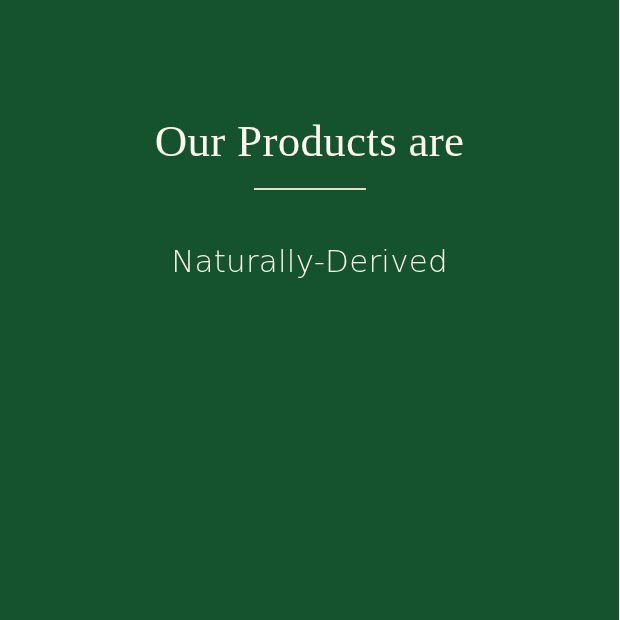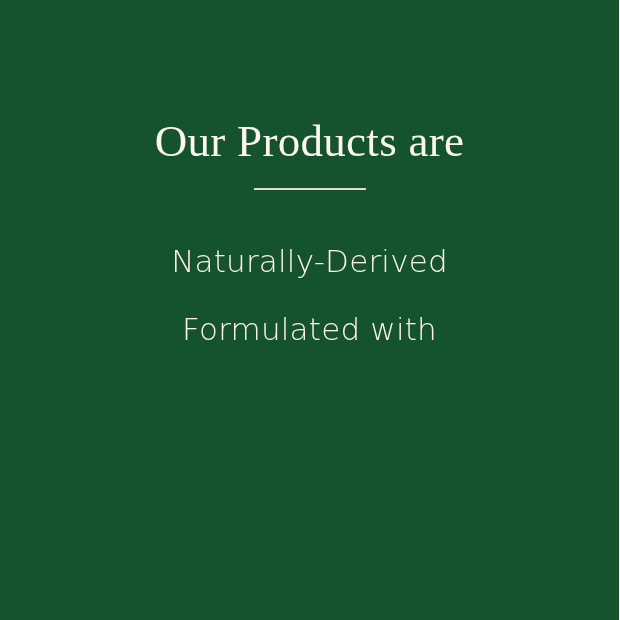--- a/index.html
+++ b/index.html
@@ -99,17 +99,16 @@
 
   <h1 class="heading">Our Products are</h1>
 
   <div class="divider-wrap">
     <hr class="divider">
   </div>
 
   <ul class="claims">
     <li class="claim">Naturally-Derived</li>
     <li class="claim multiline">
-      <span class="claim-line">Formulated with</span>
     </li>
   </ul>
 
 </div>
 
 </body></html>

